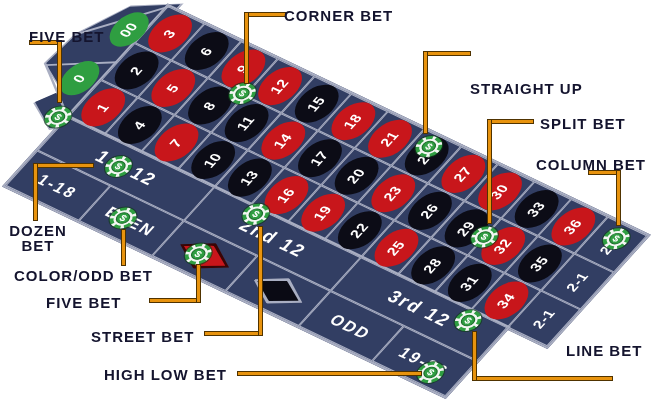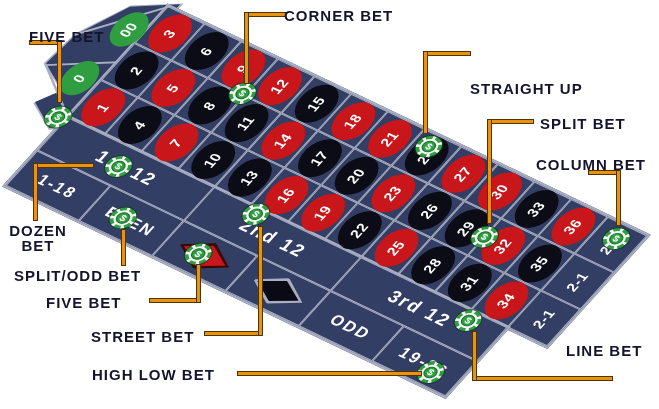--- a/index.html
+++ b/index.html
@@ -353,26 +353,26 @@
       <div class="seg" style="left: 487px; top: 119px; width: 47px; height: 5px;"></div>
       <div class="seg" style="left: 487px; top: 119px; width: 5px; height: 105px;"></div>
       <div class="bet-label" style="left: 532px; top: 116px; margin-left: 8px;">SPLIT BET</div>
       <div class="seg" style="left: 588px; top: 170px; width: 33px; height: 5px;"></div>
       <div class="seg" style="left: 616px; top: 170px; width: 5px; height: 56px;"></div>
       <div class="bet-label" style="left: 536px; top: 157px;">COLUMN BET</div>
       <div class="seg" style="left: 33px; top: 163px; width: 61px; height: 5px;"></div>
       <div class="seg" style="left: 33px; top: 163px; width: 5px; height: 58px;"></div>
       <div class="bet-label center" style="left: 5px; top: 223px; width: 66px;">DOZEN BET</div>
       <div class="seg" style="left: 121px; top: 229px; width: 5px; height: 37px;"></div>
-      <div class="bet-label" style="left: 14px; top: 268px;">SPLIT/ODD BET</div>
+      <div class="bet-label" style="left: 14px; top: 268px;">COLOR/ODD BET</div>
       <div class="seg" style="left: 149px; top: 298px; width: 52px; height: 5px;"></div>
       <div class="seg" style="left: 196px; top: 264px; width: 5px; height: 39px;"></div>
       <div class="bet-label" style="left: 46px; top: 295px;">FIVE BET</div>
       <div class="seg" style="left: 204px; top: 331px; width: 59px; height: 5px;"></div>
       <div class="seg" style="left: 258px; top: 226px; width: 5px; height: 110px;"></div>
       <div class="bet-label" style="left: 91px; top: 329px;">STREET BET</div>
       <div class="seg" style="left: 237px; top: 371px; width: 185px; height: 5px;"></div>
-      <div class="bet-label" style="left: 92px; top: 367px;">HIGH LOW BET</div>
+      <div class="bet-label" style="left: 104px; top: 367px;">HIGH LOW BET</div>
       <div class="seg" style="left: 472px; top: 376px; width: 141px; height: 5px;"></div>
       <div class="seg" style="left: 472px; top: 331px; width: 5px; height: 50px;"></div>
       <div class="bet-label" style="left: 566px; top: 343px;">LINE BET</div>
     </div>
 </div>
 
 </body></html>

